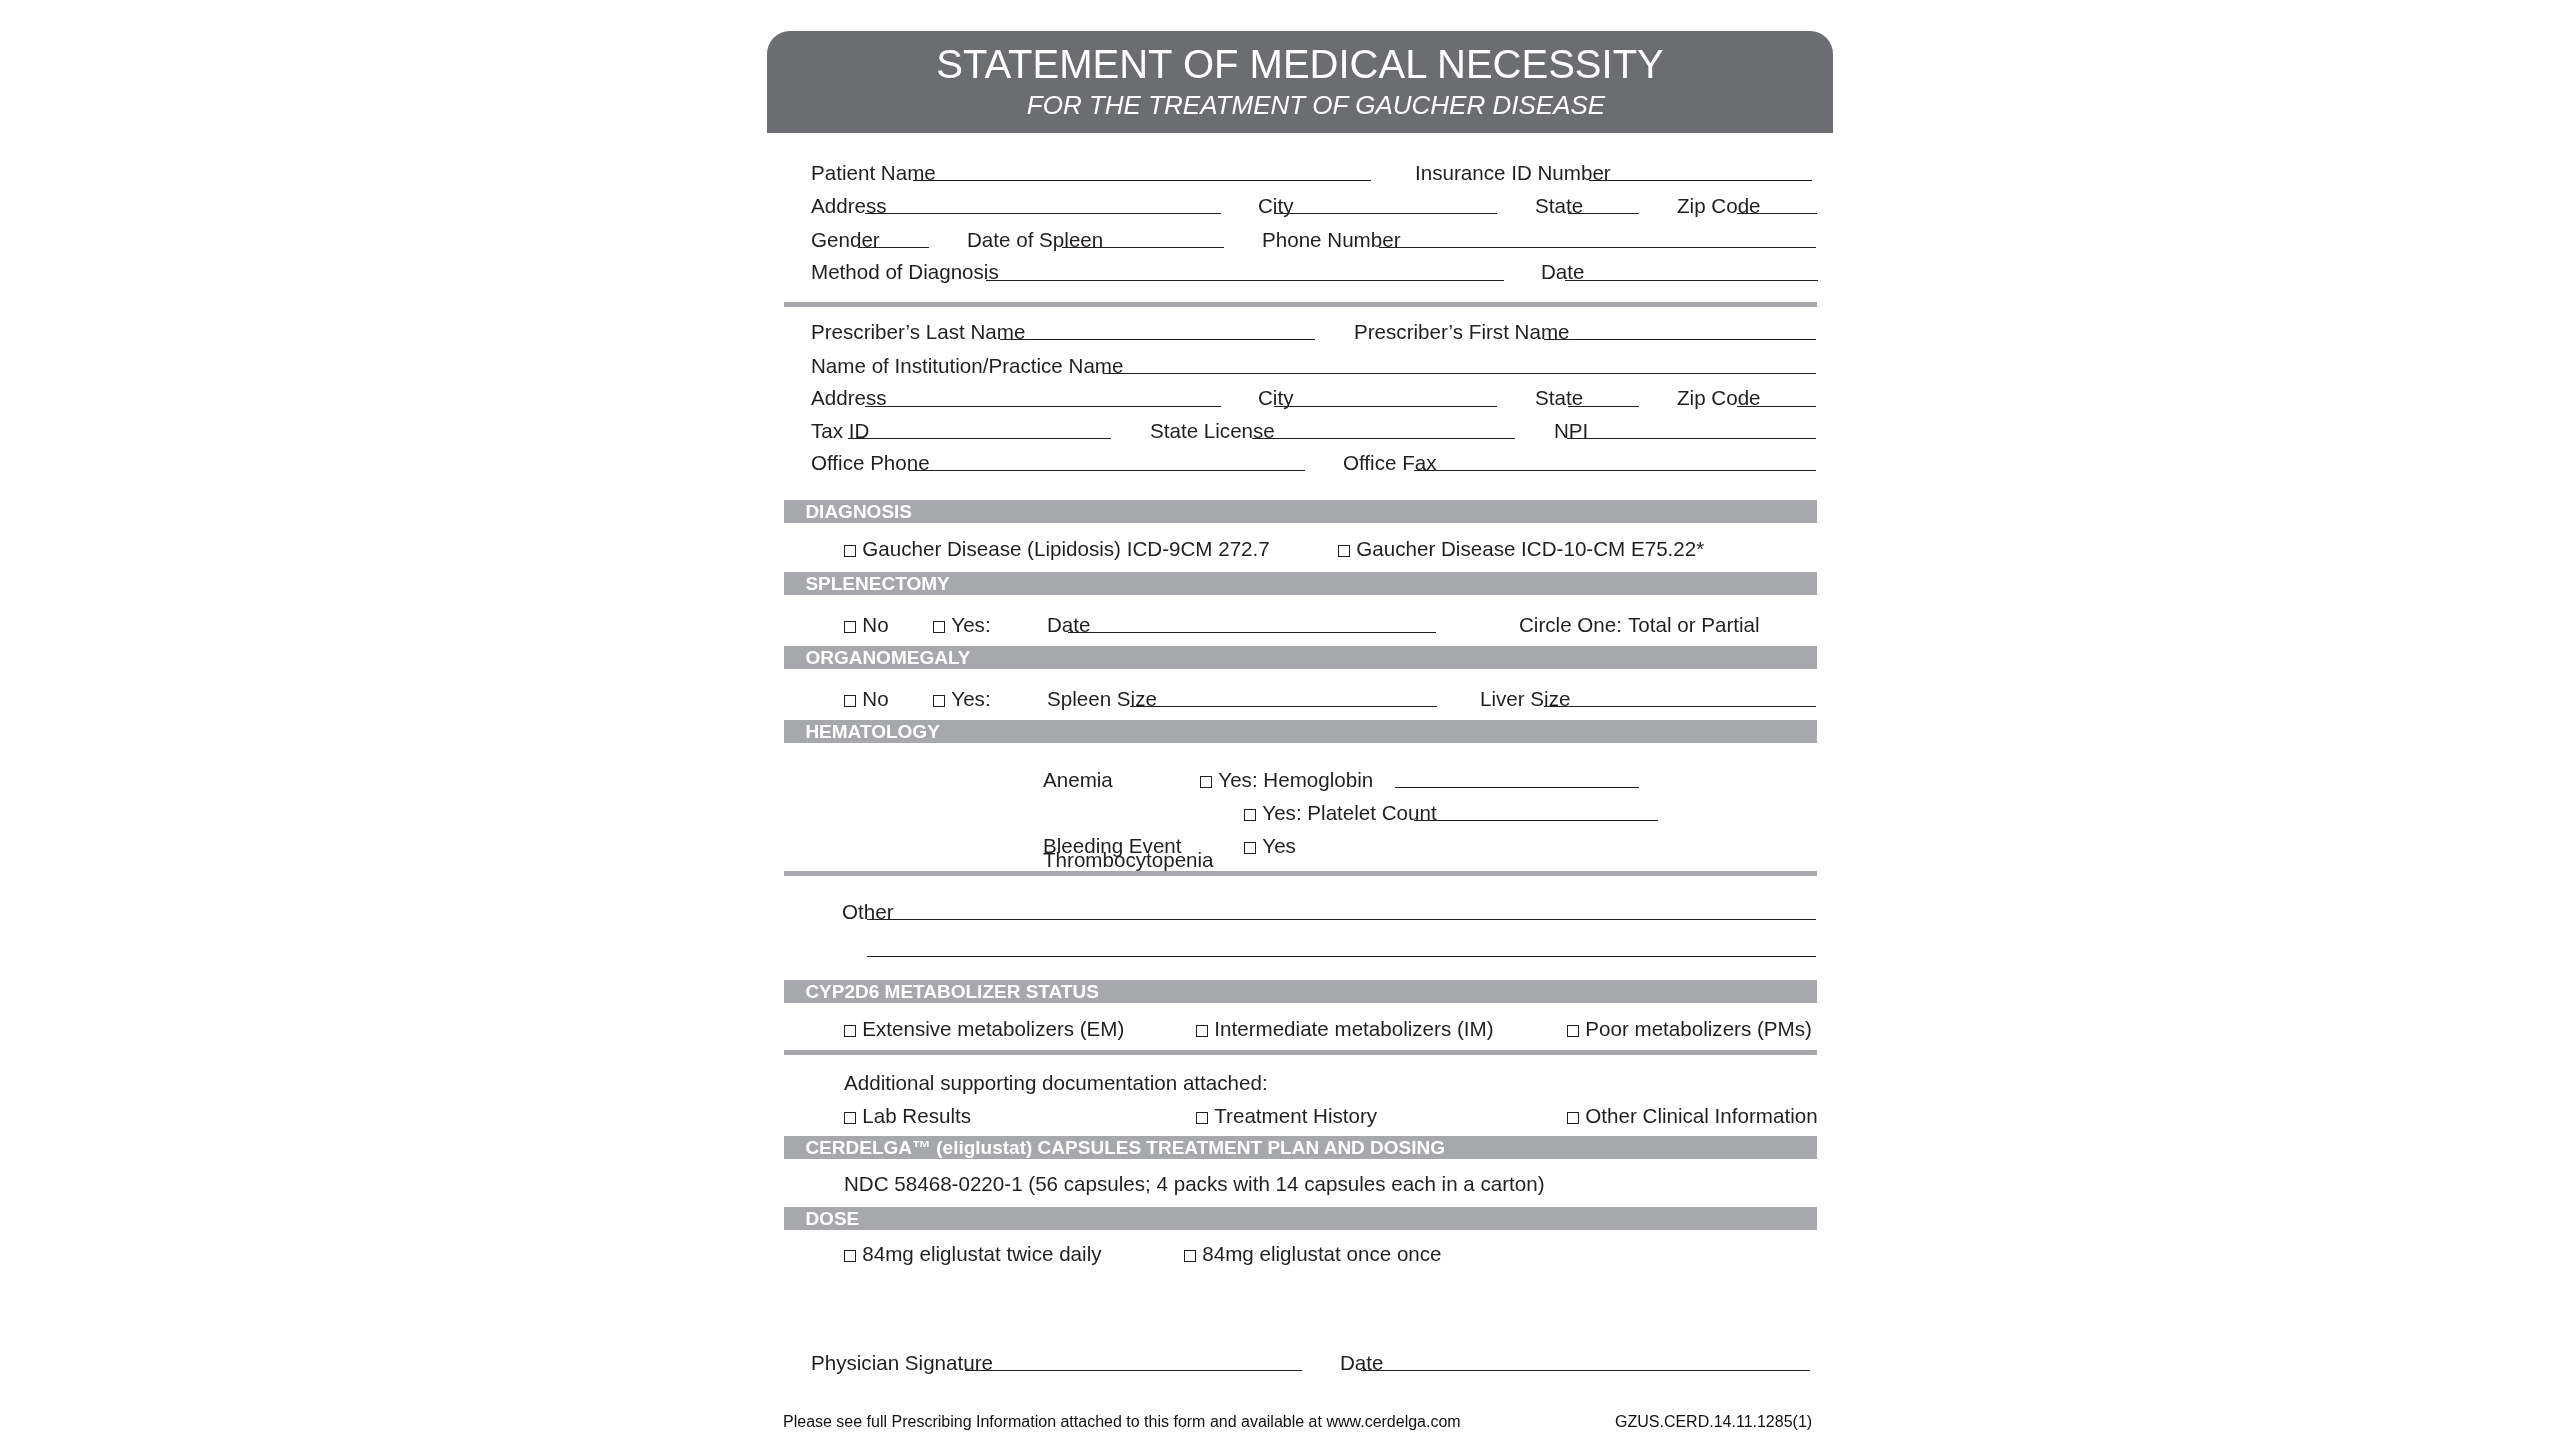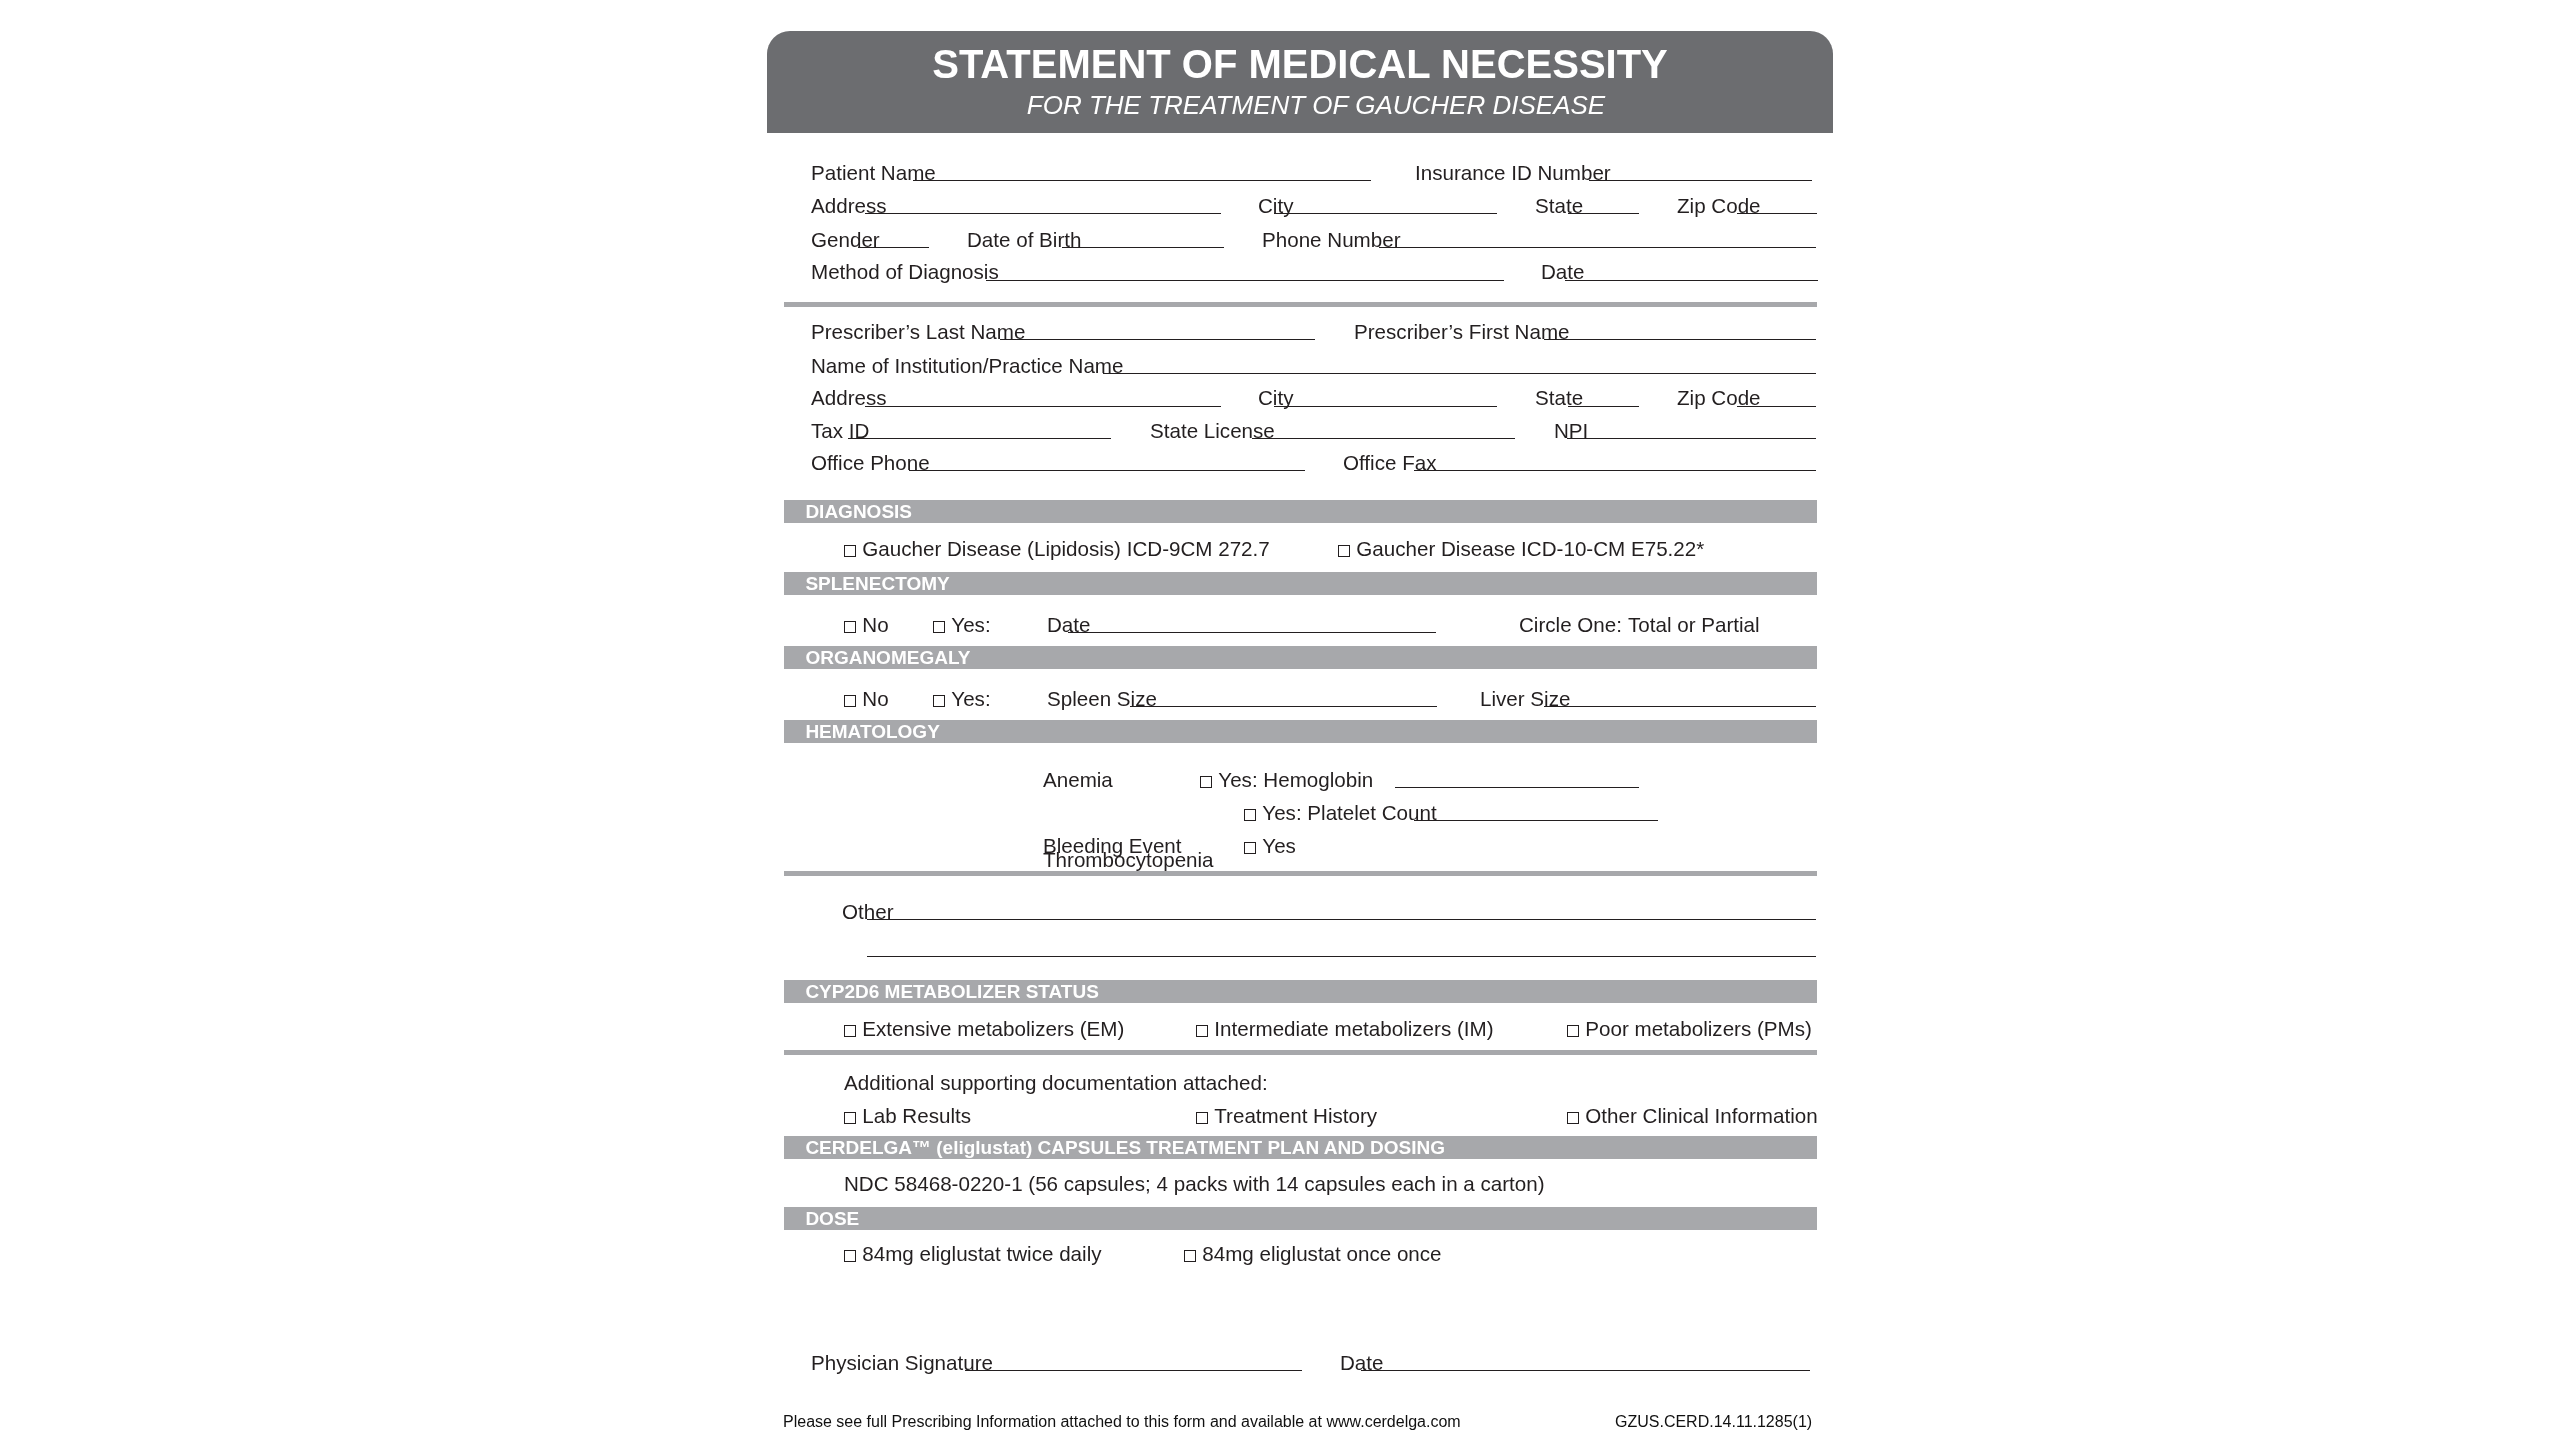--- a/index.html
+++ b/index.html
@@ -1,21 +1,21 @@
 <!DOCTYPE html>
 <html style="font-size:12.2px"><head>
 <meta charset="utf-8">
 <style>
   html, body { margin:0; padding:0; background:#ffffff; }
   body { width:2576px; height:1448px; position:relative; overflow:hidden;
          font-family:"Liberation Sans", sans-serif; color:#231f20; }
   .abs { position:absolute; }
   .banner { left:767px; top:31px; width:1066px; height:102px; background:#6c6d70;
             border-radius:23px 23px 0 0; text-align:center; color:#fff; }
-  .banner .t1 { position:absolute; left:0; right:0; top:10.7px; font-size:40px; font-weight:bold; letter-spacing:0px; }
+  .banner .t1 { position:absolute; left:0; right:0; top:10.7px; font-size:40px; font-weight:normal; letter-spacing:0px; }
   .banner .t2 { position:absolute; left:0; right:0; top:59px; font-size:26px; font-style:italic;margin-left:32px; }
   .lbl { position:absolute; font-size:20.6px; white-space:nowrap; line-height:23px; color:#231f20;margin-left:27px; }
   .line { position:absolute; height:0; border-bottom:1.5px solid #231f20; }
   .rule { position:absolute; left:784px; width:1033px; height:4.6px; background:#a7a8ab; }
   .bar { position:absolute; left:784px; width:1033px; height:23px; background:#a7a8ab; }
   .bar span { position:absolute; left:21.4px; top:0.8px; font-size:19px; font-weight:bold; color:#fff; line-height:21.4px; white-space:nowrap; }
   .cb { display:inline-block; width:12.2px; height:12.2px; border:1.5px solid #231f20; margin-right:6.1px; vertical-align:-0.8px; box-sizing:border-box; }
   .foot { position:absolute; font-size:16px; white-space:nowrap; color:#111; }
 </style>
 </head>
@@ -36,21 +36,21 @@
   <div class="line" style="left:865px;top:213px;width:356px"></div>
   <span class="lbl" style="left:1231px;top:194px">City</span>
   <div class="line" style="left:1274px;top:213px;width:223px"></div>
   <span class="lbl" style="left:1508px;top:194px">State</span>
   <div class="line" style="left:1568px;top:213px;width:71px"></div>
   <span class="lbl" style="left:1650px;top:194px">Zip Code</span>
   <div class="line" style="left:1737px;top:213px;width:80px"></div>
 
   <span class="lbl" style="left:784px;top:228px">Gender</span>
   <div class="line" style="left:858px;top:247px;width:71px"></div>
-  <span class="lbl" style="left:940px;top:228px">Date of Birth</span>
+  <span class="lbl" style="left:940px;top:228px">Date of Spleen</span>
   <div class="line" style="left:1062px;top:247px;width:162px"></div>
   <span class="lbl" style="left:1235px;top:228px">Phone Number</span>
   <div class="line" style="left:1379px;top:247px;width:437px"></div>
 
   <span class="lbl" style="left:784px;top:260px">Method of Diagnosis</span>
   <div class="line" style="left:986px;top:280px;width:518px"></div>
   <span class="lbl" style="left:1514px;top:260px">Date</span>
   <div class="line" style="left:1565px;top:280px;width:253px"></div>
 </div>
 

